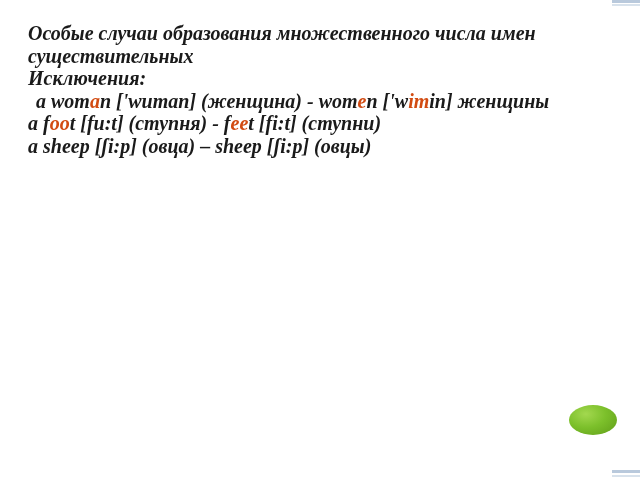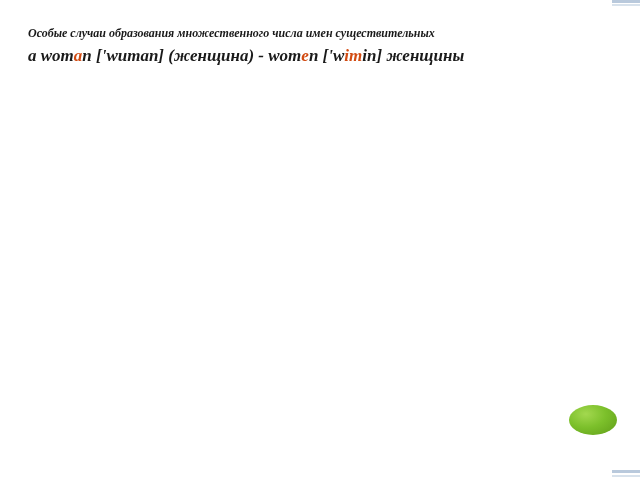--- a/index.html
+++ b/index.html
@@ -55,33 +55,34 @@
     height: 2px;
     background: #d8e2ec;
   }
   .content {
     position: absolute;
     left: 28px;
     top: 22px;
     width: 580px;
   }
   .line {
-    font-size: 12px;
+    font-size: 20px;
     line-height: 22.5px;
     font-style: italic;
     font-weight: bold;
     color: #1a1a1a;
     white-space: nowrap;
   }
   .line.title {
     white-space: normal;
     width: 570px;
   }
   .line.small {
-    font-size: 17px;
+    font-size: 20px;
+    margin-left: 8px;
   }
   .hl { color: #d24b12; }
   .green-blob {
     position: absolute;
     left: 569px;
     top: 405px;
     width: 48px;
     height: 30px;
     border-radius: 50%;
     background: #7bbf2a;
@@ -93,19 +94,22 @@
 
 <div class="slide">
 
   <div class="rule-top"></div>
   <div class="rule-top2"></div>
   <div class="rule-bottom"></div>
   <div class="rule-bottom2"></div>
 
   <div class="content">
     <div class="line title">Особые случаи образования множественного числа имен существительных</div>
+    <div class="line">Исключения:</div>
     <div id="entries">
         <div class="line small"><span>a wom</span><span class="hl">a</span><span>n ['wuman] (женщина) - wom</span><span class="hl">e</span><span>n ['w</span><span class="hl">i</span><span class="hl">m</span><span>in] женщины</span></div>
+        <div class="line"><span>a f</span><span class="hl">oo</span><span>t [fu:t] (ступня) - f</span><span class="hl">ee</span><span>t [fi:t] (ступни)</span></div>
+        <div class="line"><span>a sheep [ʃi:p] (овца) – sheep  [ʃi:p] (овцы)</span></div>
       </div>
   </div>
 
   <div class="green-blob"></div>
 </div>
 
 </body></html>

